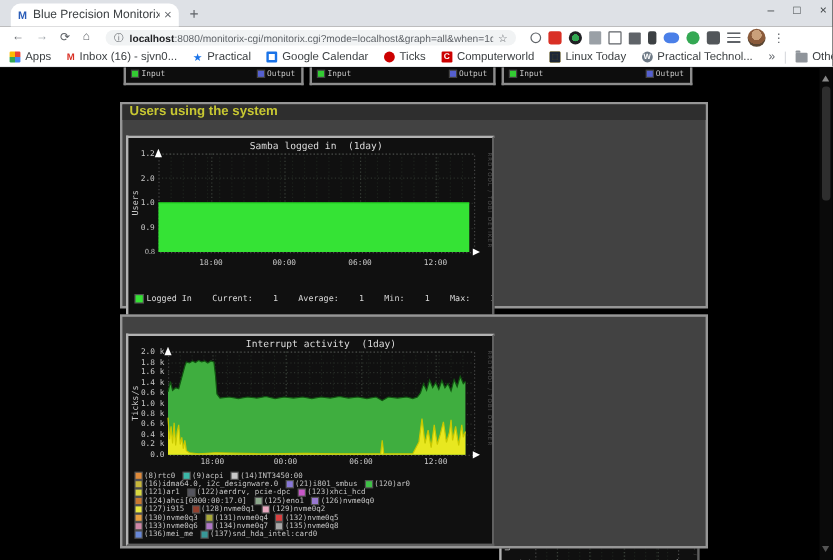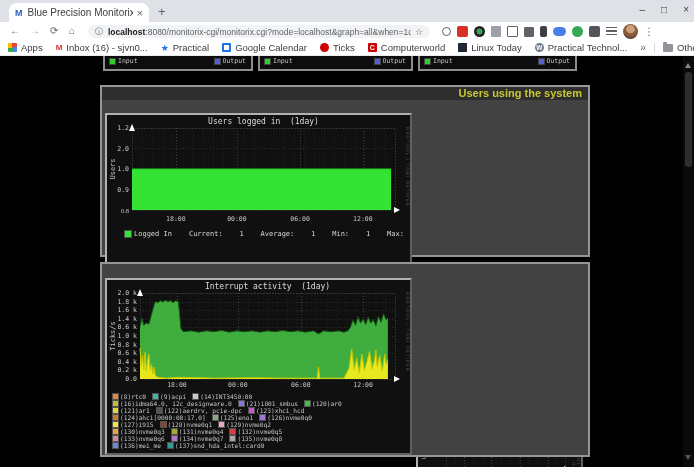--- a/index.html
+++ b/index.html
@@ -59,21 +59,21 @@
   .ic-folder{width:10px;height:8px;background:#8f949a;border-radius:1px;position:relative;}
   .ic-folder::before{content:'';position:absolute;left:0;top:-2px;width:4px;height:2px;background:#8f949a;border-radius:1px 1px 0 0;}
   
   .page{position:absolute;left:0;top:56px;width:694px;height:411px;background:#000;overflow:hidden;}
   .prow-box{position:absolute;top:0;height:15px;border:2px solid #8d8d8d;border-top:none;background:#0d0d0d;
             box-sizing:border-box;display:flex;align-items:center;padding:0 5px 3px 5px;
             font:6.5px "DejaVu Sans Mono",monospace;color:#c8c8c8;}
   .prow-spacer{flex:1;}
   .sq{width:5px;height:5px;display:inline-block;margin-right:3px;box-shadow:0 0 0 1px rgba(255,255,255,.22);flex:none;}
   .section{position:absolute;left:100px;width:490px;border:2px solid #969696;background:#424242;box-sizing:border-box;}
-  .s1{top:29px;height:172px;text-align:right;}
+  .s1{top:29px;height:172px;}
   .s2{top:206px;height:195px;}
   .sec-header{font-weight:bold;font-size:11px;color:#c8c832;background:#2e2e2e;padding:0 6px;height:13px;line-height:13px;}
   .gbox{position:absolute;background:#101010;border:2px solid;border-color:#b2b2b2 #606060 #606060 #b2b2b2;}
   .pos-users{left:3px;top:13px;}
   .pos-samba{left:314px;top:13px;}
   .pos-netatalk{left:314px;top:89px;}
   .pos-irq{left:3px;top:14px;}
   
   .chart{position:relative;overflow:hidden;font-family:"DejaVu Sans Mono",monospace;}
   .chart svg{position:absolute;left:0;top:0;}
@@ -212,21 +212,21 @@
       <span class="sq" id="in3" style="background: rgb(51, 204, 51);"></span>
         <span>Input</span>
       <span class="prow-spacer"></span>
       <span class="sq" id="out3" style="background: rgb(85, 96, 208);"></span>
         <span>Output</span>
     </div>
 
     <div class="section s1">
       <div class="sec-header">Users using the system</div>
       <div class="gbox pos-users chart chart-large" style="width: 303px; height: 149px;">
-          <div class="g-title" style="left: 156.5px;">Users logged in  (1day)</div>
+          <div class="g-title" style="left: 156.5px;">Samba logged in  (1day)</div>
           <div class="g-ylabel" style="top: 54px;">Users</div>
           <svg width="303" height="149">
             <line x1="35.61538461538461" y1="13" x2="35.61538461538461" y2="95" stroke="#1d231d" stroke-width="1" stroke-dasharray="1,2"></line>
             <line x1="45.73076923076923" y1="13" x2="45.73076923076923" y2="95" stroke="#1d231d" stroke-width="1" stroke-dasharray="1,2"></line>
             <line x1="55.84615384615385" y1="13" x2="55.84615384615385" y2="95" stroke="#1d231d" stroke-width="1" stroke-dasharray="1,2"></line>
             <line x1="65.96153846153847" y1="13" x2="65.96153846153847" y2="95" stroke="#1d231d" stroke-width="1" stroke-dasharray="1,2"></line>
             <line x1="76.07692307692308" y1="13" x2="76.07692307692308" y2="95" stroke="#1d231d" stroke-width="1" stroke-dasharray="1,2"></line>
             <line x1="86.1923076923077" y1="13" x2="86.1923076923077" y2="95" stroke="#1d231d" stroke-width="1" stroke-dasharray="1,2"></line>
             <line x1="96.3076923076923" y1="13" x2="96.3076923076923" y2="95" stroke="#1d231d" stroke-width="1" stroke-dasharray="1,2"></line>
             <line x1="106.42307692307693" y1="13" x2="106.42307692307693" y2="95" stroke="#1d231d" stroke-width="1" stroke-dasharray="1,2"></line>
@@ -263,21 +263,21 @@
           </svg>
           <div class="g-ytick" style="right: 281px; top: 95px; font-family: Liberation Serif, serif;">0.8</div>
           <div class="g-ytick" style="right: 281px; top: 74.5px;">0.9</div>
           <div class="g-ytick" style="right: 281px; top: 54px;">1.0</div>
           <div class="g-ytick" style="right: 281px; top: 33.5px;">2.0</div>
           <div class="g-ytick" style="right: 281px; top: 13px;">1.2</div>
           <div class="g-xtick" style="left: 68.921px; top: 100px;">18:00</div>
           <div class="g-xtick" style="left: 129.937px; top: 100px;">00:00</div>
           <div class="g-xtick" style="left: 193.057px; top: 100px;">06:00</div>
           <div class="g-xtick" style="left: 255.914px; top: 100px;">12:00</div>
-          <div class="g-legend" style="top: 115px; margin-left: 12px;">
+          <div class="g-legend" style="top: 130px;">
             <div class="g-lrow"><span class="g-sq" style="background: rgb(53, 227, 53);"></span><span class="g-llabel">Logged In</span><span class="g-stats">Current:    1    Average:    1    Min:    1    Max:    1</span></div>
           </div>
           <div class="g-wm">RRDTOOL / TOBI OETIKER</div>
         </div>
       <div class="gbox pos-samba chart chart-small" style="width: 163px; height: 70px;">
           <div class="g-title" style="left: 87.5px;">Samba users  (1day)</div>
           <div class="g-ylabel" style="top: 31.5px;">Users</div>
           <svg width="163" height="70">
             <line x1="37.65384615384615" y1="12" x2="37.65384615384615" y2="51" stroke="#1d231d" stroke-width="1" stroke-dasharray="1,2"></line>
             <line x1="46.80769230769231" y1="12" x2="46.80769230769231" y2="51" stroke="#1d231d" stroke-width="1" stroke-dasharray="1,2"></line>

